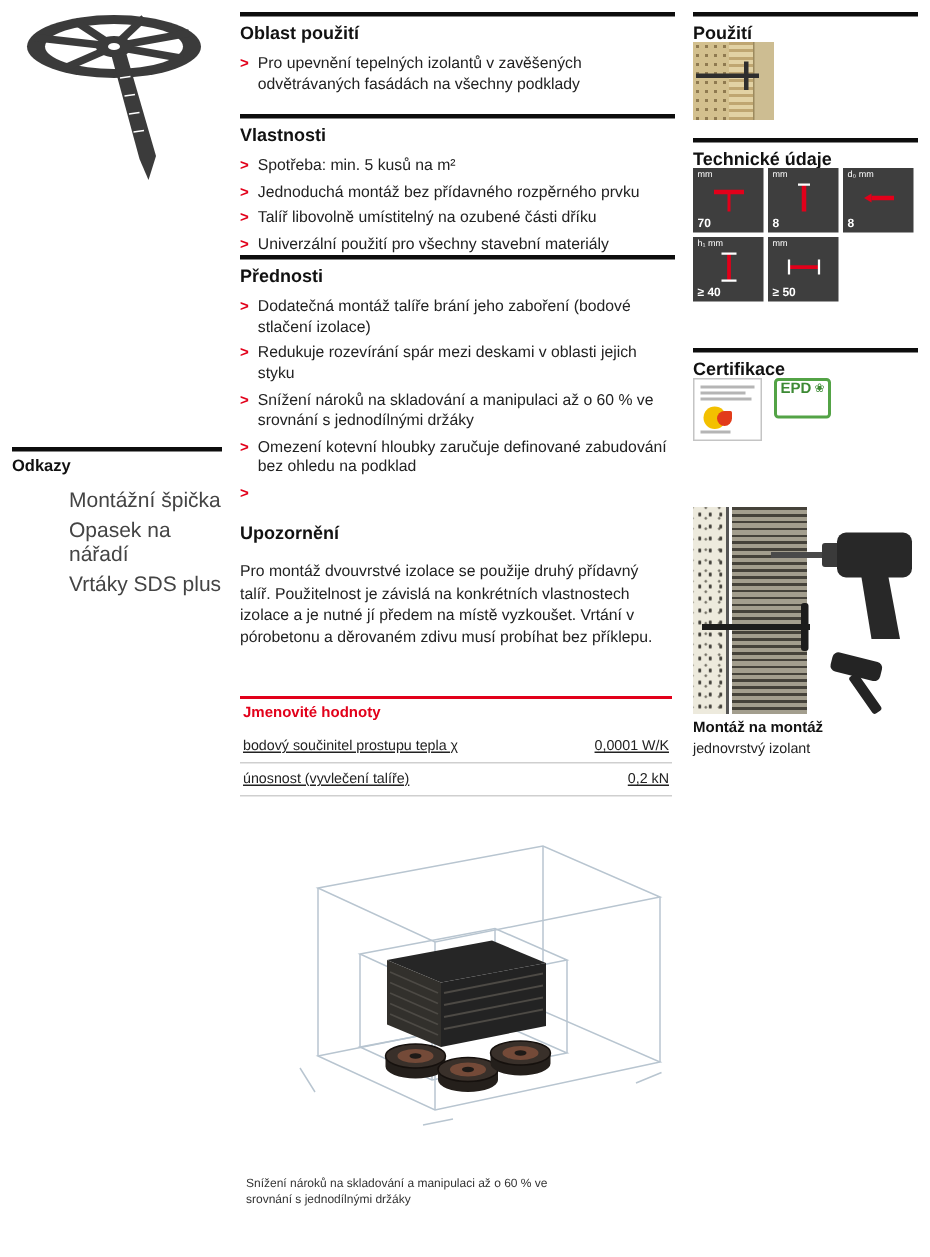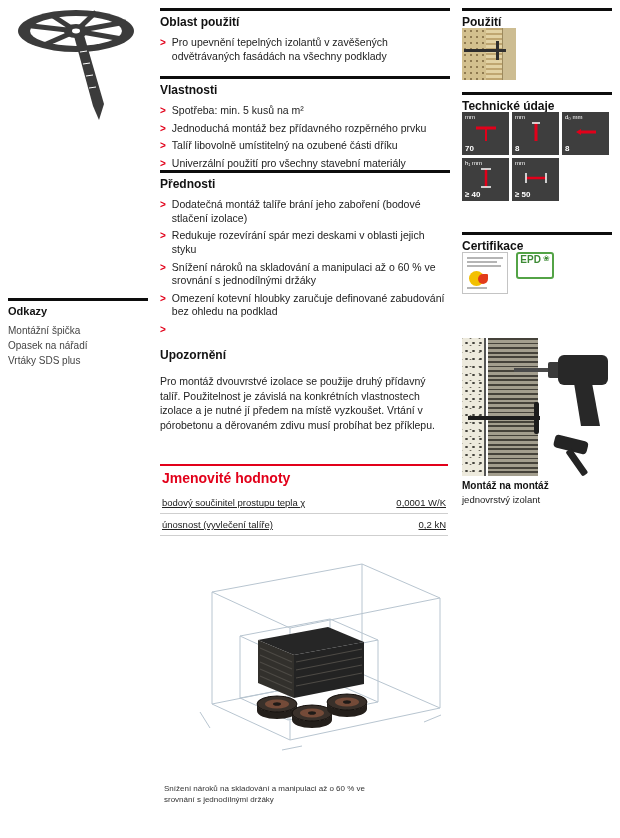--- a/index.html
+++ b/index.html
@@ -20,33 +20,33 @@
   ul.bullets { list-style:none; margin-top:7px; }
   ul.bullets li { display:flex; gap:6px; margin-bottom:4px; font-size:10.5px; line-height:1.3; color:#222; }
   .chev { color:#e2001a; font-weight:bold; font-size:10px; flex:0 0 auto; }
 
   .note { position:absolute; left:0; top:348px; width:286px; }
   .note h2 { font-size:12px; font-weight:bold; color:#111; }
   .note p { margin-top:12px; font-size:10.5px; line-height:1.4; color:#222; }
 
   
   .ntable { position:absolute; left:0; top:464px; width:288px; border-top:2px solid #e2001a; }
-  .t-title { color:#e2001a; font-weight:bold; font-size:14px; padding:4px 2px 6px 2px; }
+  .t-title { color:#e2001a; font-weight:bold; font-size:10px; padding:4px 2px 6px 2px; }
   .trow { display:flex; justify-content:space-between; align-items:flex-end; font-size:9.5px; color:#222; padding:5px 2px; border-bottom:1px solid #cfcfcf;text-decoration:underline; }
   .trow .tval { white-space:nowrap; padding-left:10px; }
 
   
   .figure { position:absolute; left:2px; top:552px; width:288px; height:222px; }
   .fig-caption { position:absolute; left:4px; top:784px; width:215px; font-size:8px; line-height:1.35; color:#333; }
 
   
   .product-img { position:absolute; left:0; top:4px; }
   .links-sec { top:298px; }
   .links { margin-top:8px; display:flex; flex-direction:column; gap:4px; }
-  .links a { font-size:10px; color:#444; text-decoration:none; cursor:pointer; }
+  .links a { font-size:14px; color:#444; text-decoration:none; cursor:pointer;margin-left:38px; }
 
   
   .usage-img { position:absolute; left:0; top:28px; width:56px; height:52px; }
   .u-wall { position:absolute; left:0; top:0; width:24px; height:52px; background-color:#d3c08e;
             background-image:radial-gradient(#8f7a50 1px, transparent 1.2px); background-size:6px 6px; }
   .u-ins  { position:absolute; left:24px; top:0; width:16px; height:52px;
             background:repeating-linear-gradient(180deg,#bfa671 0 2px,#e2d2a4 2px 5px); }
   .u-out  { position:absolute; left:40px; top:0; width:14px; height:52px; background:#cdbd92; border-left:1px solid #9c8a5e; }
   .u-pin  { position:absolute; left:2px; top:21px; width:42px; height:3px; background:#2e2e2e; }
   .u-plate{ position:absolute; left:34px; top:13px; width:3px; height:19px; background:#2e2e2e; }

